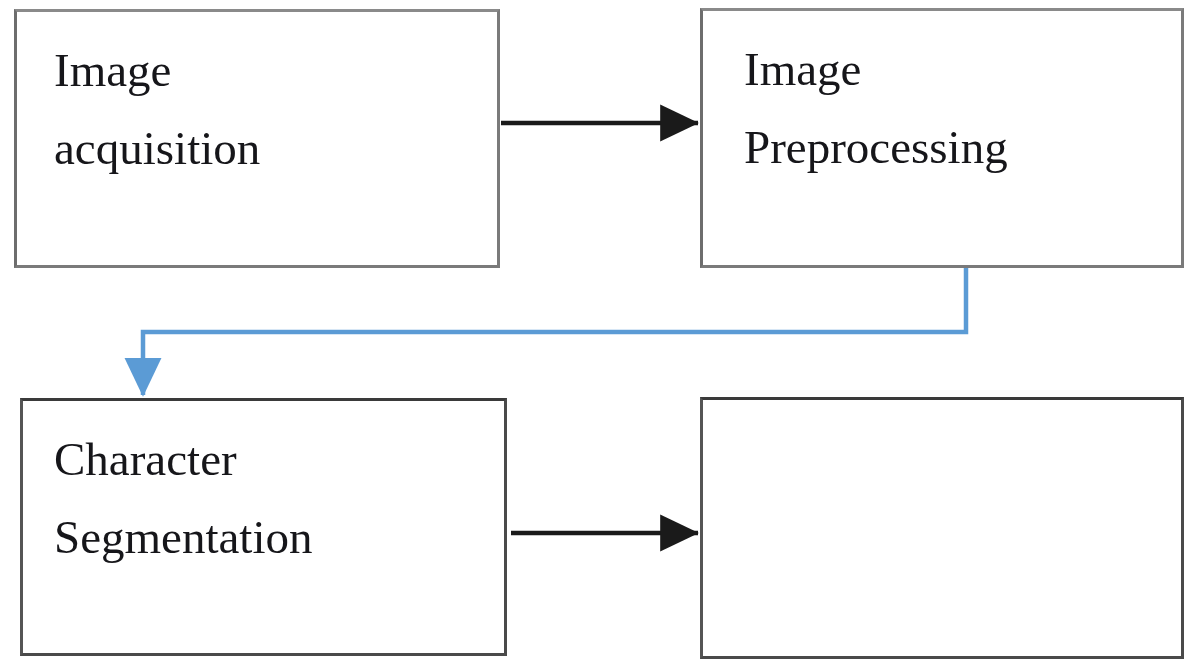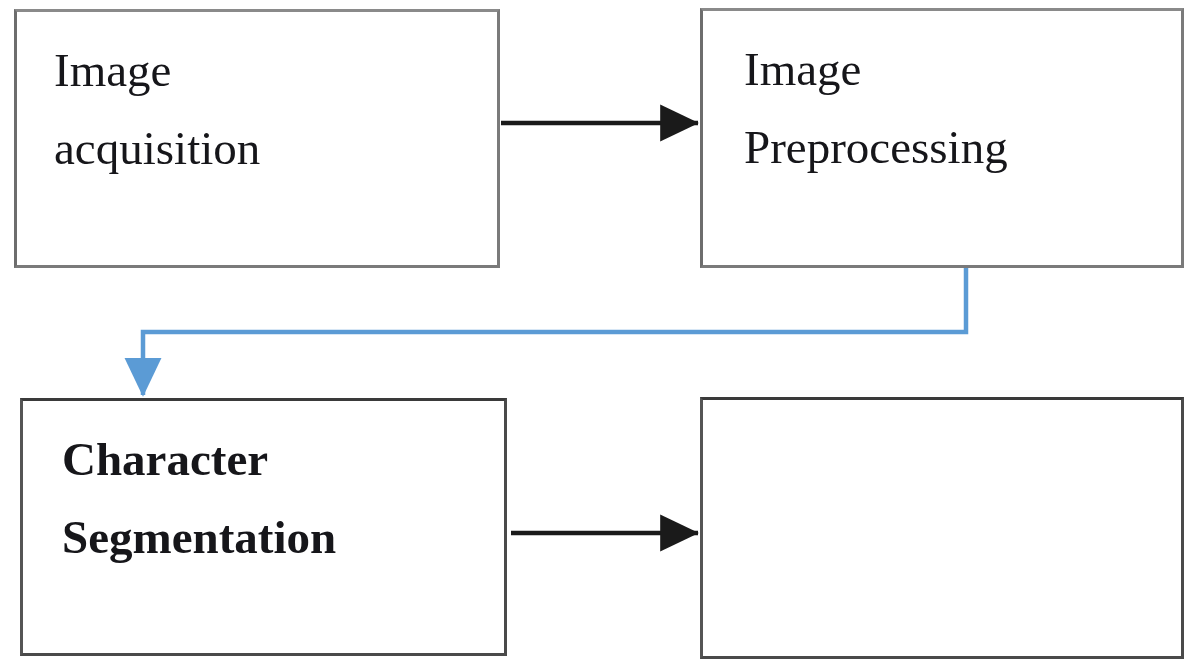--- a/index.html
+++ b/index.html
@@ -75,18 +75,18 @@
 
   <div class="node-box" style="left:14px; top:9px; width:486px; height:259px;"></div>
   <div class="node-label" style="left:54px; top:31px; width:430px;">Image
 acquisition</div>
 
   <div class="node-box" style="left:700px; top:8px; width:484px; height:260px;"></div>
   <div class="node-label" style="left:744px; top:30px; width:430px;">Image
 Preprocessing</div>
 
   <div class="node-box dark-edge" style="left:20px; top:398px; width:487px; height:258px;"></div>
-  <div class="node-label" style="left:62px; top:420px; width:440px;font-weight:bold;">Character
+  <div class="node-label" style="left:54px; top:420px; width:440px;">Character
 Segmentation</div>
 
   <div class="node-box dark-edge" style="left:700px; top:397px; width:484px; height:262px;"></div>
 
 </div>
 
 </body></html>

